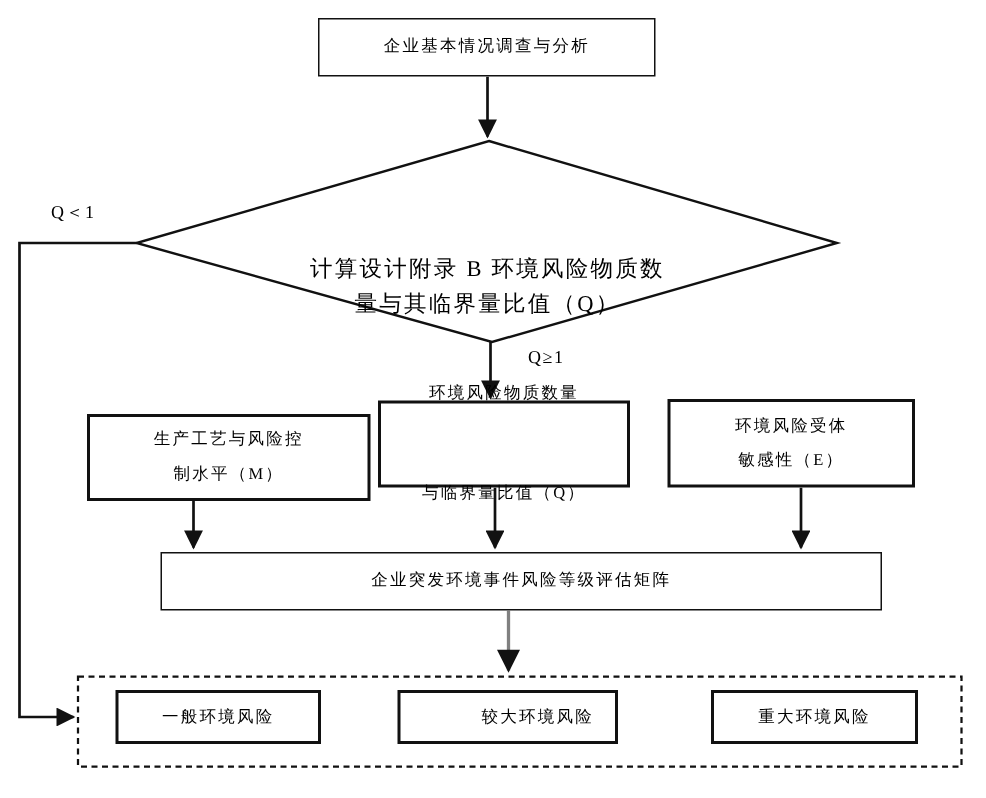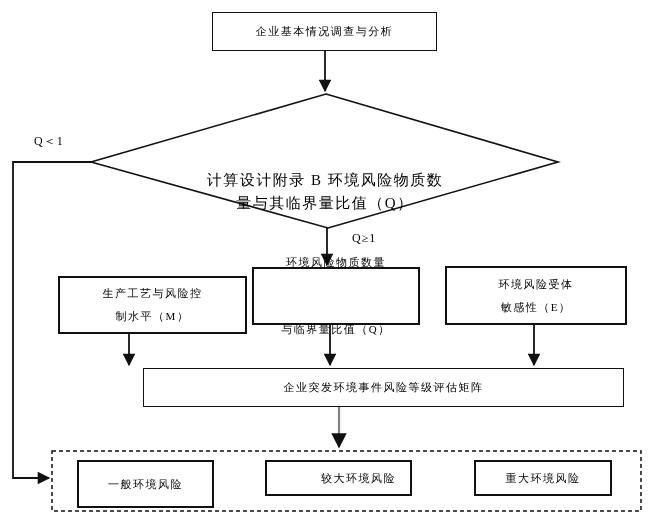--- a/index.html
+++ b/index.html
@@ -31,23 +31,23 @@
     justify-content: center;
     text-align: center;
     font-size: 11px;
     letter-spacing: 1.5px;
     line-height: 23px;
     box-sizing: border-box;
   }
   .title-box    { left: 212px; top: 12px;  width: 225px; height: 39px; border-width: 1.5px; }
   .factor-m     { left: 58px;  top: 276px; width: 189px; height: 58px; }
   .factor-q     { left: 252px; top: 267px; width: 168px; height: 58px; gap: 44px; }
-  .factor-e     { left: 445px; top: 266px; width: 182px; height: 59px; }
-  .matrix-box   { left: 107px; top: 368px; width: 481px; height: 39px; border-width: 1.5px; margin-left: 36px; }
-  .result-1     { left: 77px;  top: 460px; width: 137px; height: 48px; }
+  .factor-e     { left: 445px; top: 266px; width: 165px; height: 59px; }
+  .matrix-box   { left: 107px; top: 368px; width: 481px; height: 39px; border-width: 1.5px; }
+  .result-1     { left: 77px;  top: 460px; width: 137px; height: 36px; }
   .result-2     { left: 265px; top: 460px; width: 147px; height: 36px; padding-left: 40px; }
   .result-3     { left: 474px; top: 460px; width: 138px; height: 36px; align-items: center; }
   .diamond-text {
     position: absolute;
     left: 155px; top: 133px;
     width: 340px;
     text-align: center;
     font-size: 15px;
     letter-spacing: 1.5px;
     line-height: 23px;

